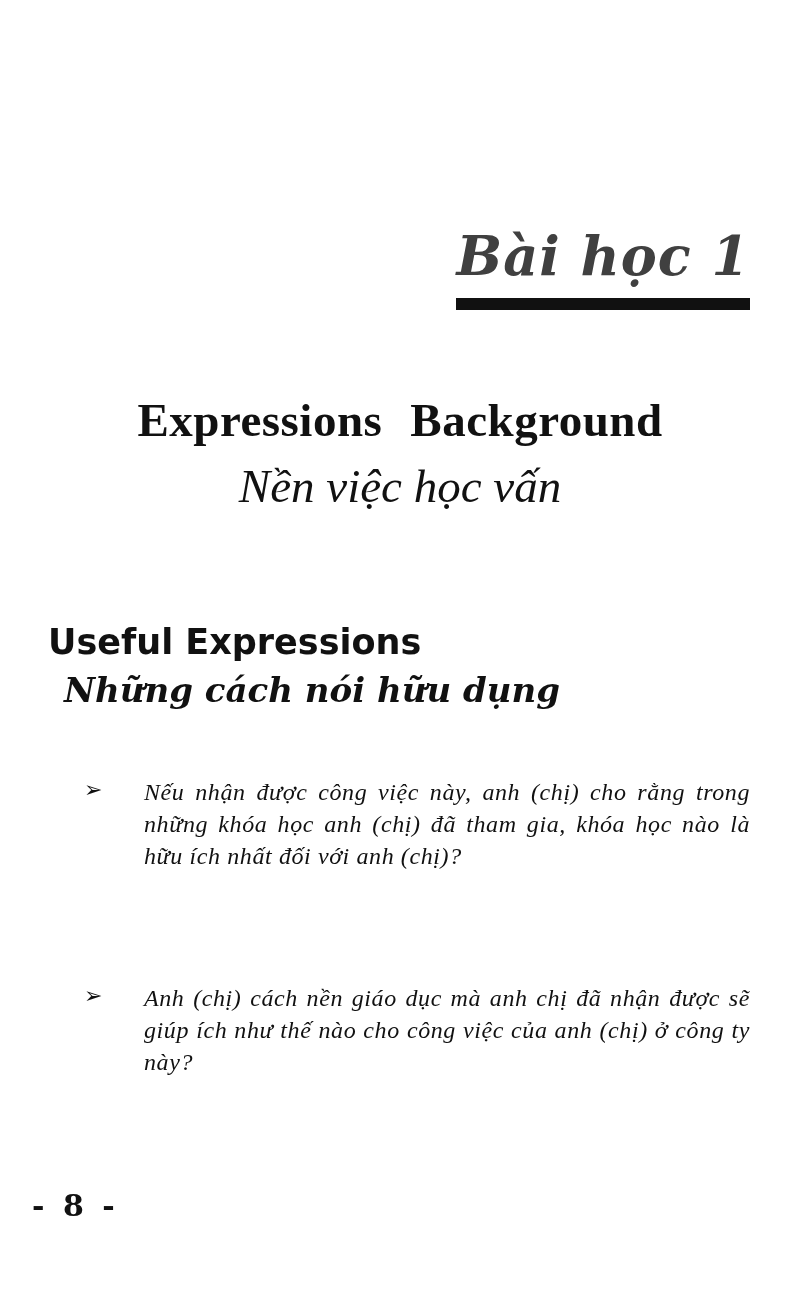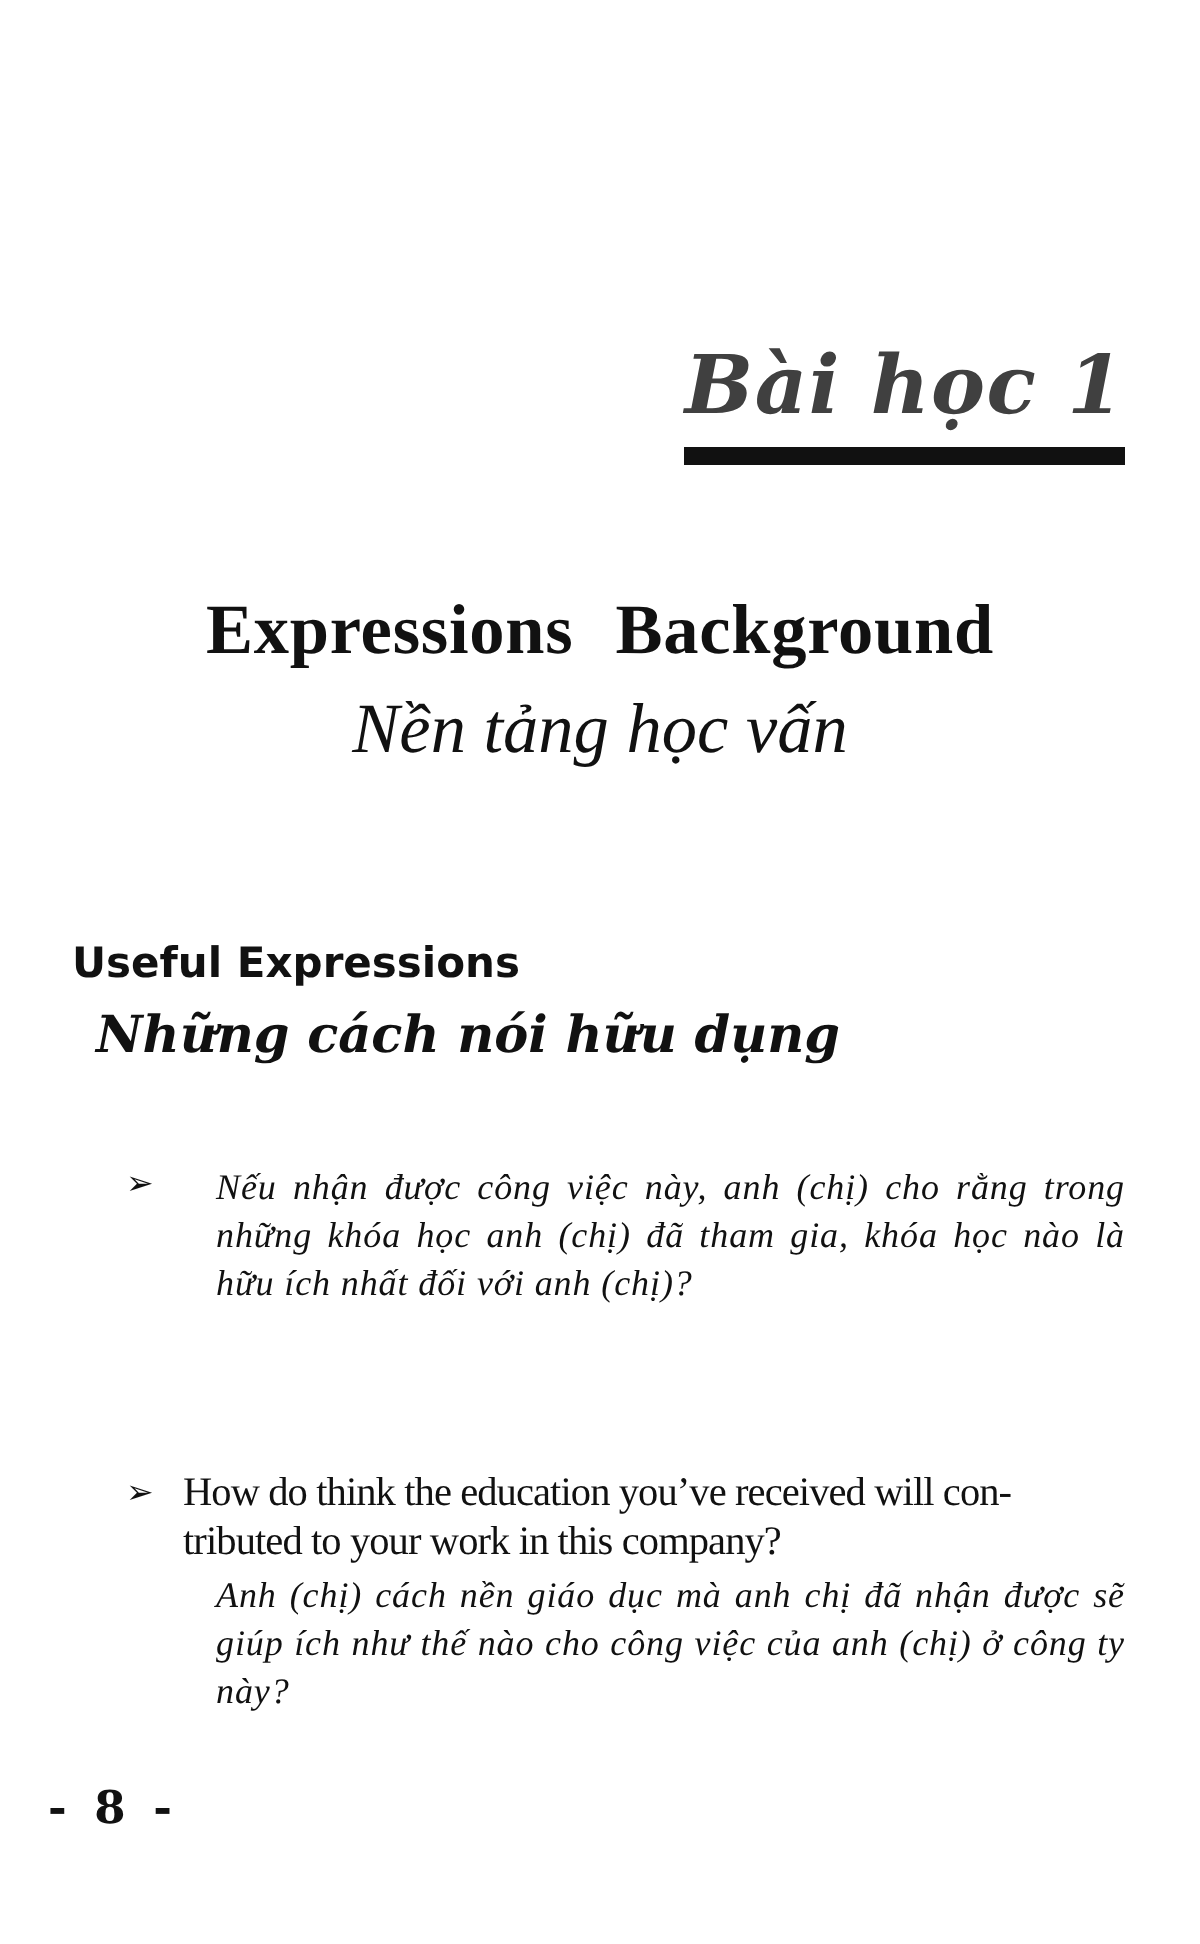--- a/index.html
+++ b/index.html
@@ -16,21 +16,21 @@
     line-height:56px; letter-spacing:0.5px; color:#111;
   }
   .chapter-en .gap { display:inline-block; width:28px; }
   .chapter-vi {
     position:absolute; left:0; top:458px; width:800px; text-align:center;
     font-family:"Liberation Serif", serif; font-style:italic; font-size:47px;
     line-height:56px; color:#111;
   }
   .section-en {
     position:absolute; left:48px; top:620px;
-    font-family:"DejaVu Sans", sans-serif; font-weight:bold; font-size:28px; line-height:44px; color:#111;
+    font-family:"DejaVu Sans", sans-serif; font-weight:bold; font-size:35px; line-height:44px; color:#111;
   }
   .section-vi {
     position:absolute; left:64px; top:668px;
     font-family:"DejaVu Serif", serif; font-style:italic; font-weight:bold; font-size:34px; line-height:44px; color:#111;
   }
   .item { position:absolute; left:84px; width:666px; }
   .item .bullet { position:absolute; left:0; top:2px; font-family:"DejaVu Sans", sans-serif; font-size:22px; line-height:32px; }
   .item .en {
     margin-left:38px; font-family:"Liberation Serif", serif; font-size:27px; line-height:33px;
     letter-spacing:-0.6px; color:#111;
@@ -46,29 +46,28 @@
 </style>
 </head>
 <body>
 
 <div class="lesson-title">Bài học 1</div>
 <div class="lesson-rule"></div>
 
 <div class="chapter-en">
   <span>Expressions</span><span class="gap"></span><span>Background</span>
 </div>
-<div class="chapter-vi">Nền tảng học vấn</div>
+<div class="chapter-vi">Nền việc học vấn</div>
 
 <div class="section-en">Useful Expressions</div>
 <div class="section-vi">Những cách nói hữu dụng</div>
 
 <div class="item" style="top:772px;">
   <span class="bullet">➢</span>
   <div class="vi">Nếu nhận được công việc này, anh (chị) cho rằng trong những khóa học anh (chị) đã tham gia, khóa học nào là hữu ích nhất đối với anh (chị)?</div>
 </div>
 
 <div class="item" style="top:978px;">
   <span class="bullet">➢</span>
-  <div class="en">How do think the education you’ve received will con-tributed to your work in this company?</div>
   <div class="vi">Anh (chị) cách nền giáo dục mà anh chị đã nhận được sẽ giúp ích như thế nào cho công việc của anh (chị) ở công ty này?</div>
 </div>
 
 <div class="page-number">- 8 -</div>
 
 </body></html>

